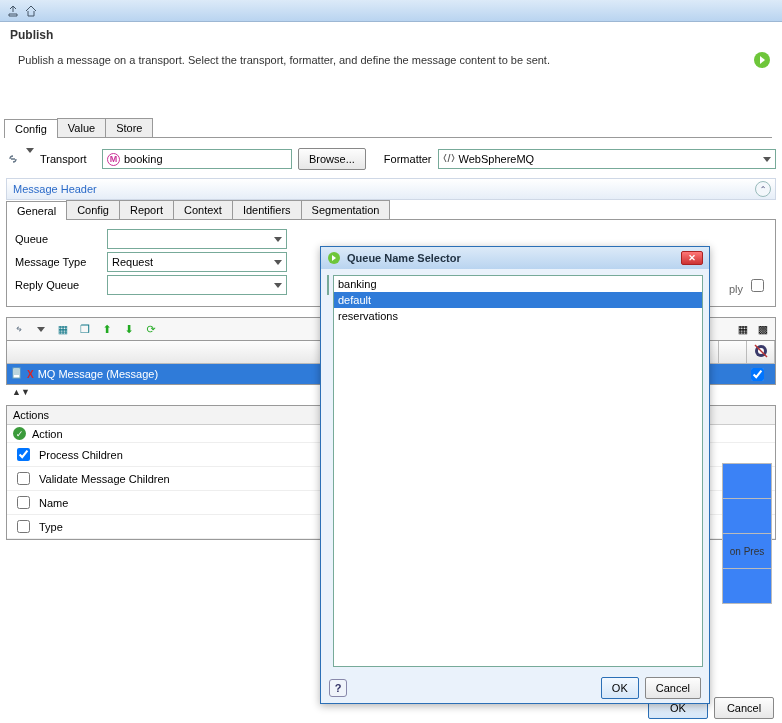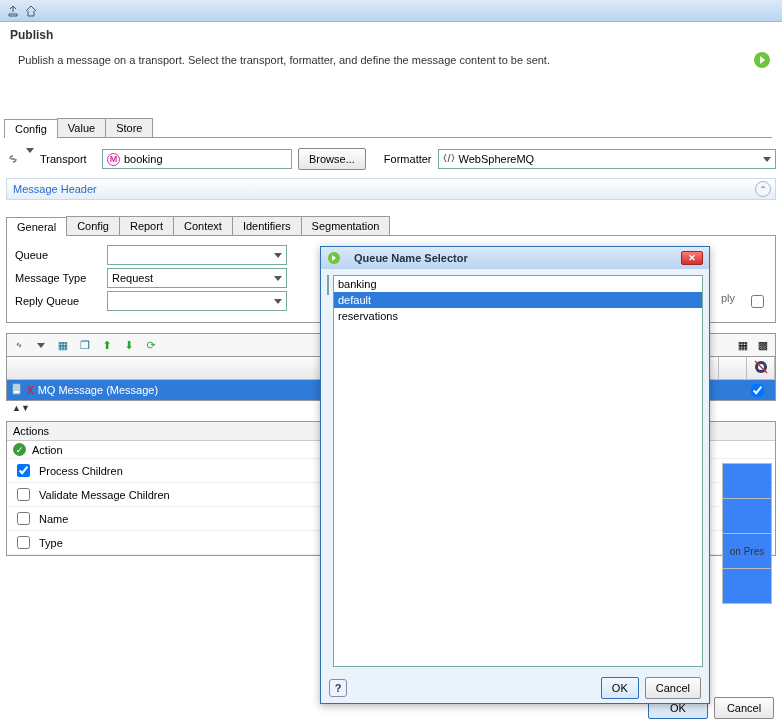--- a/index.html
+++ b/index.html
@@ -22,30 +22,30 @@
   .transport-input { flex:0 0 190px; height:20px; border:1px solid #7a9; padding:0 4px; display:flex; align-items:center; gap:4px; background:#fff;}
   .m-icon { width:13px; height:13px; border-radius:50%; background:#fff; border:1px solid #c39; display:flex; align-items:center; justify-content:center; font-size:9px; color:#c39; font-weight:bold;}
   .btn { height:22px; padding:0 10px; border:1px solid #888; background:linear-gradient(#fdfdfd,#e7e7e7); cursor:pointer; border-radius:2px;}
   .btn.primary { border-color:#2b6fb6; background:linear-gradient(#f2f8ff,#d6e7f8);}
   .formatter-label { margin-left:12px; }
   .formatter-select { flex:1; height:20px; border:1px solid #7a9; display:flex; align-items:center; padding:0 4px; gap:4px; background:#fff;}
   .formatter-select .caret { margin-left:auto; }
   .caret { width:0; height:0; border-left:4px solid transparent; border-right:4px solid transparent; border-top:5px solid #555; }
   .section-header { margin:8px 0 0 0; height:22px; background:linear-gradient(#fff,#e6eef8); border:1px solid #cfd8e6; display:flex; align-items:center; padding:0 6px; color:#2a6ac8; position:relative;}
   .collapse-btn { position:absolute; right:4px; top:2px; width:16px; height:16px; border:1px solid #9bb; border-radius:50%; background:#f3f7fb; display:flex; align-items:center; justify-content:center; font-size:8px; color:#336;}
-  .inner-tabs { display:flex; border-bottom:1px solid #999; margin-top:16px;}
+  .inner-tabs { display:flex; border-bottom:1px solid #999; margin-top:0;}
   .inner-tabs .tab { font-size:11px; }
   .form-area { border:1px solid #999; border-top:none; padding:6px 8px 8px; }
   .form-row { display:flex; align-items:center; margin:3px 0; gap:6px;}
   .form-row label { width:86px; }
   .combo { height:20px; border:1px solid #7a9; background:#fff; display:flex; align-items:center; padding:0 4px; }
   .combo .caret { margin-left:auto;}
   .combo.queue { width:180px;}
   .combo.msgtype { width:180px;}
-  .reply-extra { margin-left:auto; display:flex; align-items:flex-start; gap:12px; color:#666;}
+  .reply-extra { margin-left:auto; display:flex; align-items:flex-end; gap:4px; color:#666;}
   input[type=checkbox]{ width:13px; height:13px; }
 
   .toolbar { margin-top:10px; border:1px solid #999; border-bottom:none; padding:3px 4px; display:flex; gap:6px; align-items:center; background:#f7f7f7;}
   .toolbar .ticon { width:16px; height:16px; display:flex; align-items:center; justify-content:center; font-size:11px; cursor:pointer;}
   .grid-icons { margin-left:auto; display:flex; gap:4px;}
   .grid { border:1px solid #999; }
   .grid-header { display:flex; background:linear-gradient(#fdfdfd,#e9e9e9); border-bottom:1px solid #bbb;}
   .grid-header .col { padding:3px 6px; border-right:1px solid #bbb; text-align:center; flex:1;}
   .grid-row { display:flex; align-items:center; height:20px; padding:0 4px; gap:4px;}
   .grid-row.sel { background:#2f7bd9; color:#fff;}
@@ -55,21 +55,21 @@
   .actions-box .hdr { padding:3px 6px; background:#f3f3f3; border-bottom:1px solid #ccc;}
   .action-row { display:flex; align-items:center; gap:6px; padding:2px 6px; border-bottom:1px solid #eee;}
   .ok-icon { width:13px; height:13px; border-radius:50%; background:#3b9b3b; display:flex; align-items:center; justify-content:center; color:#fff; font-size:9px;}
   .side-frag { position:absolute; right:10px; top:463px; width:50px; }
   .side-frag .cell { height:36px; border:1px solid #bbb; background:#3b82f6; margin-bottom:-1px; display:flex; align-items:center; justify-content:center; font-size:10px; color:#333;}
   .footer { position:absolute; right:8px; bottom:4px; display:flex; gap:6px;}
   .footer .btn { min-width:60px;}
 
   
   .dialog { position:absolute; left:320px; top:246px; width:390px; height:458px; border:1px solid #2b6fb6; box-shadow:0 2px 8px rgba(0,0,0,.3); background:#eaf2fb; display:flex; flex-direction:column;}
-  .dlg-title { height:22px; background:linear-gradient(#dceaf8,#b9d4f0); display:flex; align-items:center; padding:0 6px; gap:13px; font-weight:bold; color:#234;}
+  .dlg-title { height:22px; background:linear-gradient(#dceaf8,#b9d4f0); display:flex; align-items:center; padding:0 6px; gap:6px; font-weight:bold; color:#234;}
   .dlg-title .go-mini { width:14px; height:14px; }
   .dlg-title .close { margin-left:auto; width:22px; height:14px; background:linear-gradient(#f77,#c33); border:1px solid #a22; border-radius:2px; display:flex; align-items:center; justify-content:center; color:#fff; font-size:9px; cursor:pointer;}
   .dlg-body { flex:1; padding:6px; display:flex; flex-direction:row; gap:4px;}
   .dlg-input { height:20px; border:1px solid #7a9; background:#fff;}
   .dlg-list { flex:1; border:1px solid #7a9; background:#fff; overflow:auto;}
   .dlg-list .item { padding:2px 4px; cursor:pointer;}
   .dlg-list .item.sel { background:#2f7bd9; color:#fff;}
   .dlg-footer { height:30px; display:flex; align-items:center; padding:0 8px; gap:6px;}
   .help-icon { width:18px; height:18px; border:1px solid #88a; border-radius:3px; background:#f0f4fa; display:flex; align-items:center; justify-content:center; color:#336; font-weight:bold; cursor:pointer;}
   .dlg-footer .spacer { flex:1;}

